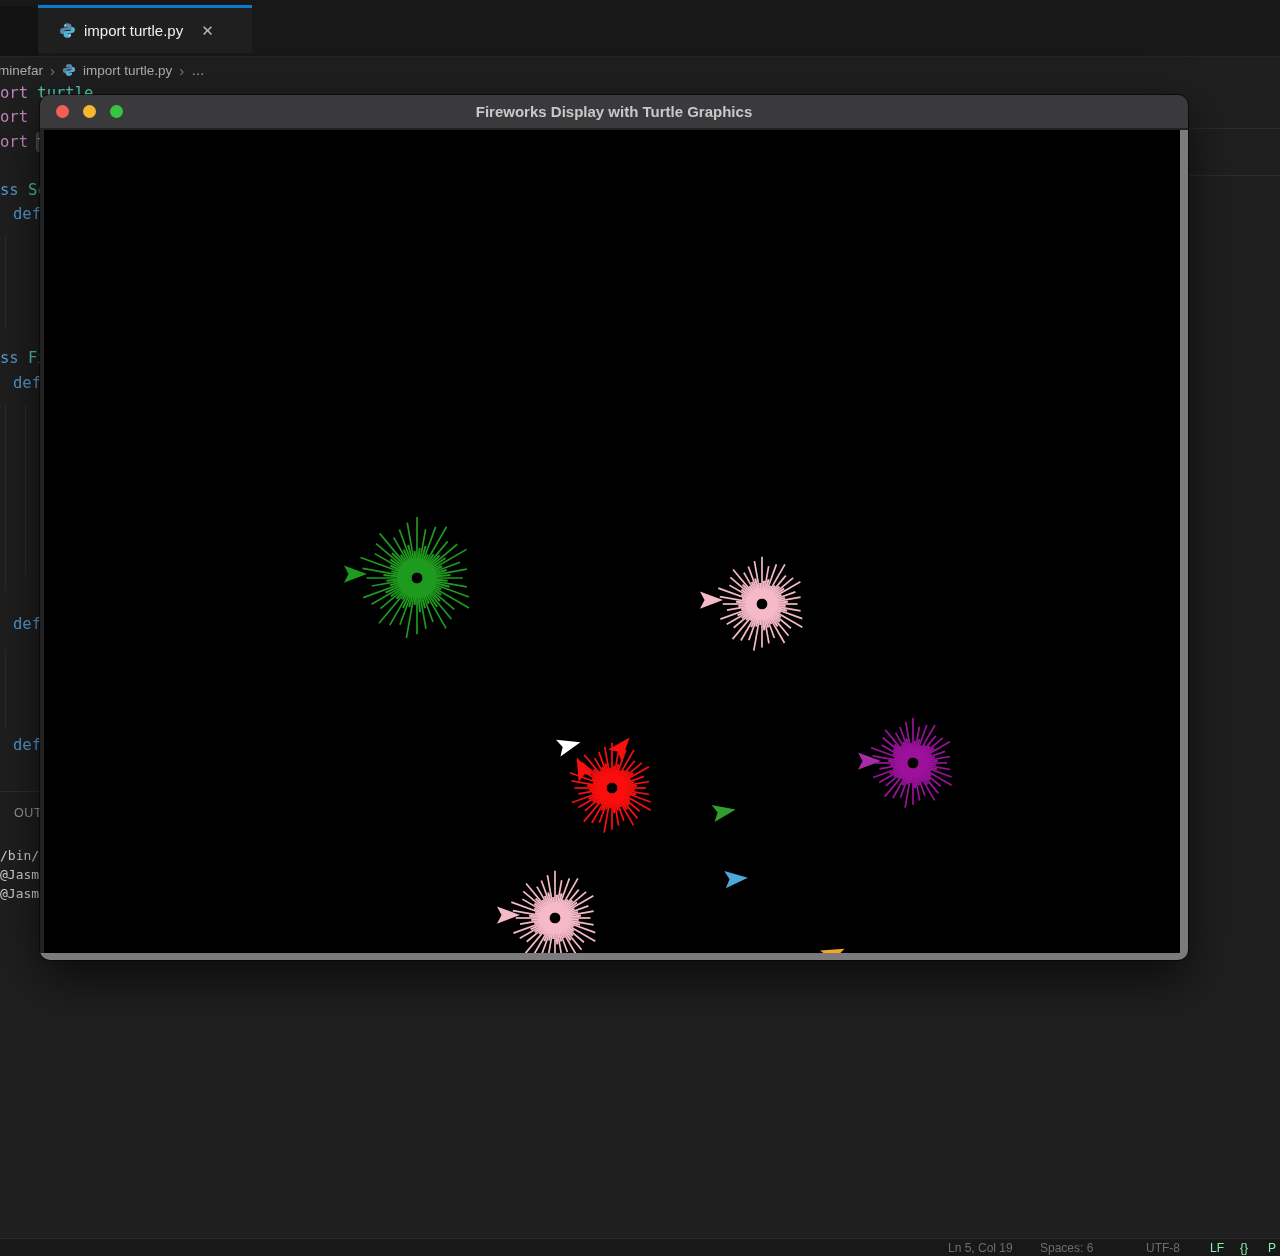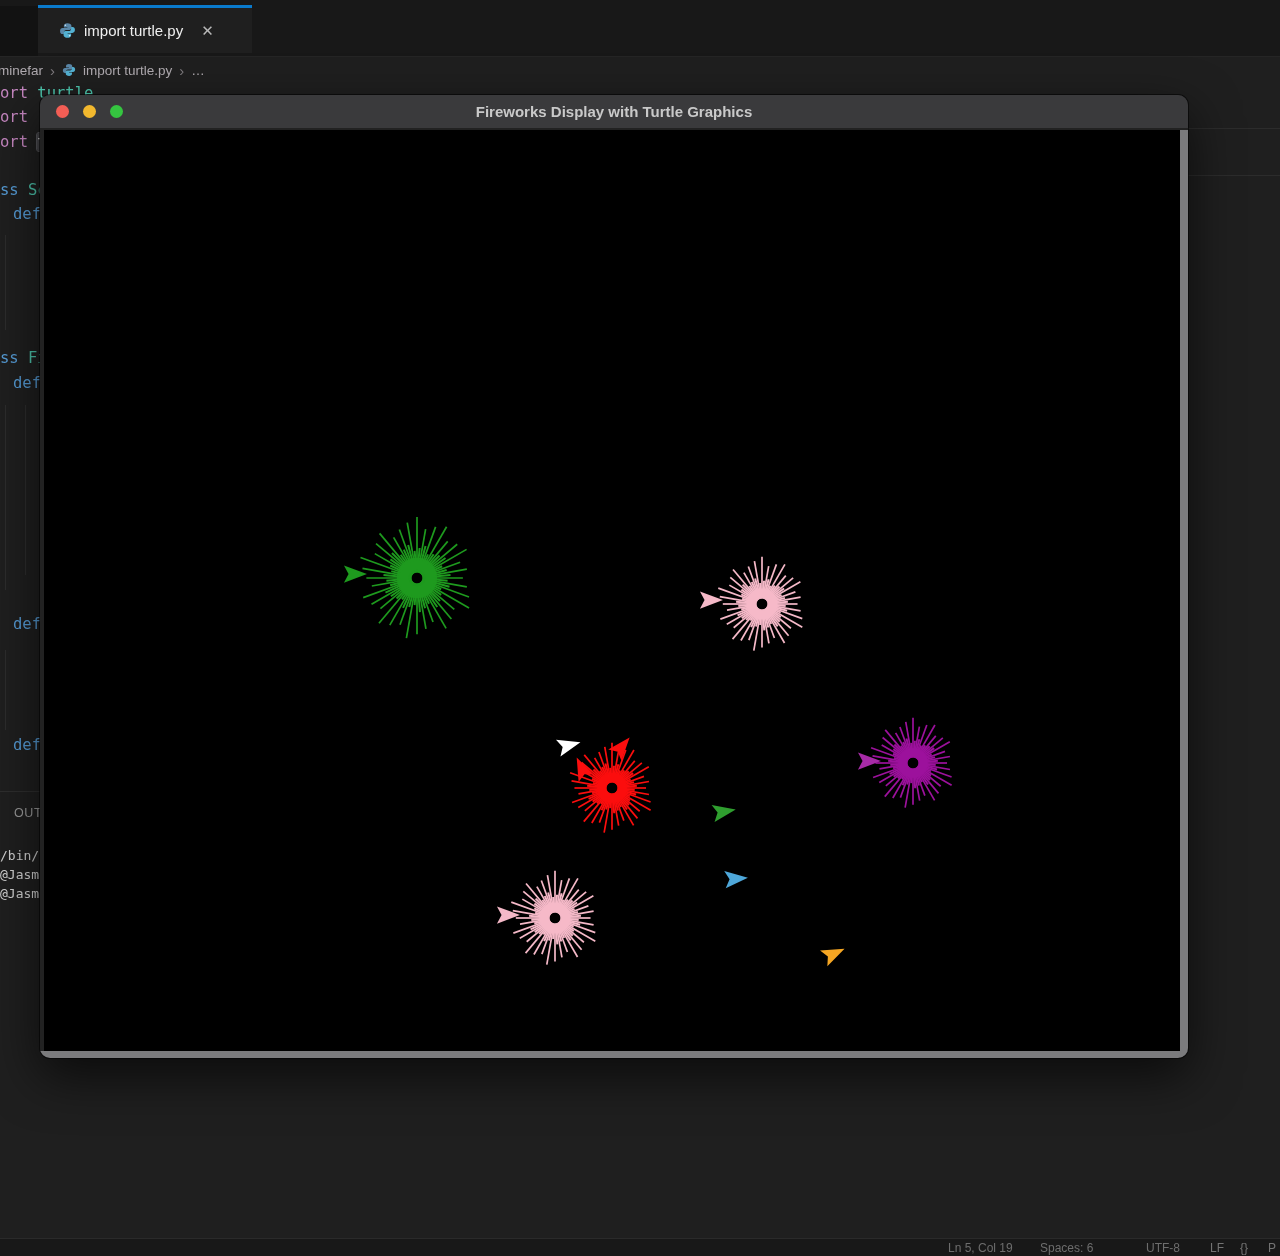--- a/index.html
+++ b/index.html
@@ -38,25 +38,25 @@
              letter-spacing:.6px;font-family:"Liberation Sans",sans-serif;}
   .term-line{position:absolute;left:0;font-family:"DejaVu Sans Mono","Liberation Mono",monospace;
              font-size:13px;color:#d2d2d2;white-space:pre;}
 
   .faint-line{position:absolute;left:1188px;width:92px;height:1px;background:#2c2c2c;}
   .faint-line.l1{top:128px;} .faint-line.l2{top:175px;}
 
   
   .statusbar{position:absolute;left:0;top:1238px;width:1280px;height:18px;background:#181818;
              border-top:1px solid #2a2a2a;z-index:5;}
-  .status-item{position:absolute;top:2px;font-size:12px;color:#737373;white-space:nowrap;}
+  .status-item{position:absolute;top:2px;font-size:12px;color:#86efac;white-space:nowrap;}
   .status-item.dim{color:#6d6d6d;}
 
   
-  .tkwindow{position:absolute;left:40px;top:95px;width:1148px;height:963px;border-radius:10px;
+  .tkwindow{position:absolute;left:40px;top:95px;width:1148px;height:865px;border-radius:10px;
             overflow:hidden;background:#262626;z-index:10;
             box-shadow:0 18px 50px rgba(0,0,0,.65), 0 0 0 1px rgba(0,0,0,.55);}
   .titlebar{position:absolute;left:0;top:0;width:100%;height:33px;background:#3a3a3c;
             border-bottom:1px solid #1d1d1d;}
   .light{position:absolute;top:10px;width:13px;height:13px;border-radius:50%;}
   .wtitle{position:absolute;left:0;right:0;top:0;height:33px;display:flex;align-items:center;
           justify-content:center;color:#c9c9c9;font-weight:bold;font-size:15px;
           font-family:"Liberation Sans",sans-serif;}
   .tkbody{position:absolute;left:0;top:33px;right:0;bottom:0;background:#222222;}
   .tkcanvas{position:absolute;left:4px;top:2px;width:1136px;height:1103px;background:#000000;}

